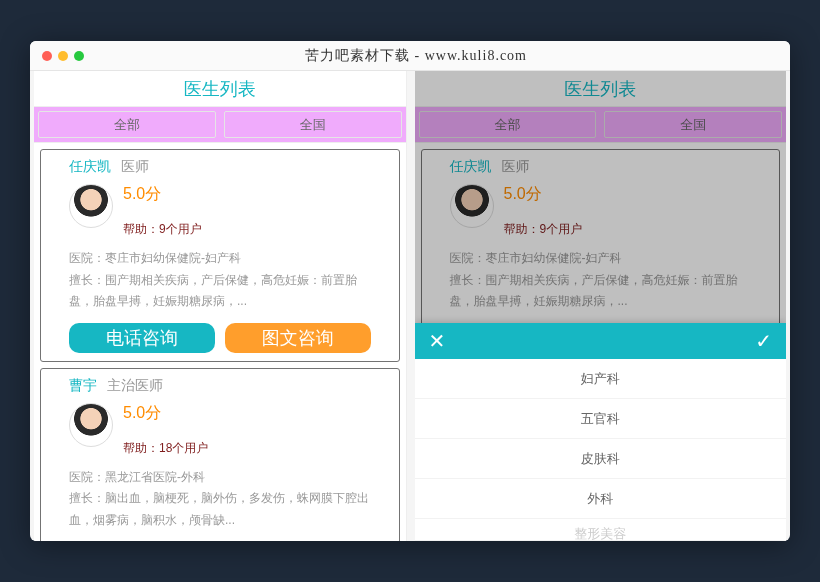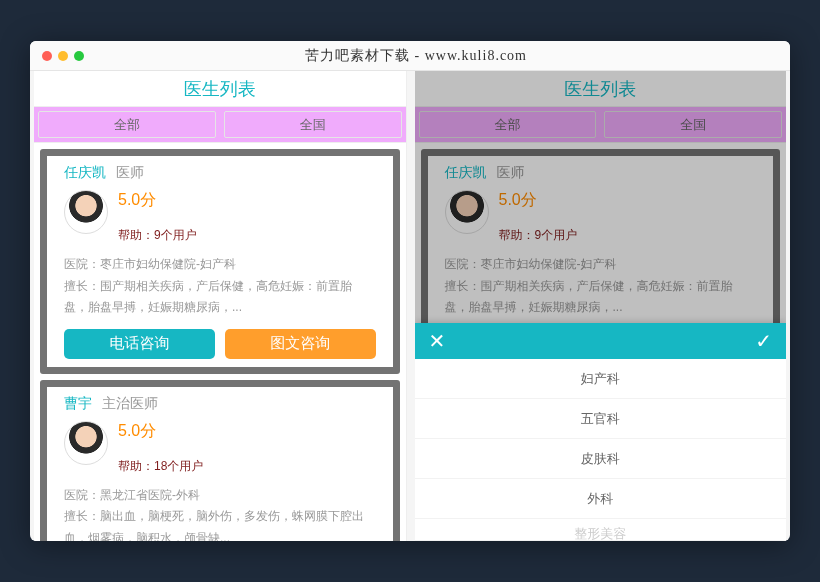--- a/index.html
+++ b/index.html
@@ -10,31 +10,31 @@
 .dot{width:10px;height:10px;border-radius:50%}
 .dot.r{background:#ff5f56}.dot.y{background:#ffbd2e}.dot.g{background:#27c93f}
 .wintitle{position:absolute;left:12px;right:0;text-align:center;font-size:14px;color:#333;font-family:"SimSun",serif;letter-spacing:1px}
 .body{display:flex;height:470px}
 .phone{flex:1;background:#fff;margin:0 4px;position:relative;overflow:hidden;border-right:1px solid #eee}
 .phone:last-child{border-right:none}
 .overlay{position:absolute;inset:0;background:rgba(0,0,0,.25);z-index:1;pointer-events:none}
 .header{height:36px;display:flex;align-items:center;justify-content:center;font-size:18px;color:#16b7c3;border-bottom:1px solid #eee}
 .tabs{display:flex;height:36px;border-bottom:1px solid #eee;background:#f0abfc}
 .tab{flex:1;display:flex;align-items:center;justify-content:center;font-size:13px;color:#666;border:1px solid #e5e5e5;margin:4px;border-radius:2px;cursor:pointer}
-.card{margin:6px;border:7px solid #737373;border-radius:3px;padding:8px 17px}
+.card{margin:6px;border:1px solid #737373;border-radius:3px;padding:8px 28px}
 .cname{font-size:14px}
 .cname .nm{color:#16b7c3}.cname .role{color:#999;margin-left:6px}
 .row{display:flex;margin-top:8px;align-items:flex-start}
 .avatar{width:44px;height:44px;border-radius:50%;background:radial-gradient(circle at 50% 35%,#f4d2b8 30%,#2a2a2a 32%,#2a2a2a 48%,#fff 50%);border:1px solid #ddd;flex-shrink:0}
 .info{margin-left:10px;font-size:12px}
 .score{color:#ff8c00;font-weight:normal;font-size:16px}
 .help{color:#7f1d1d;margin-top:16px}
 .meta{font-size:12px;color:#999;margin-top:10px;line-height:1.8}
 .btns{display:flex;gap:10px;margin-top:10px}
-.btn{flex:1;height:30px;border-radius:5px;color:#fff;font-size:15px;display:flex;align-items:center;justify-content:center;cursor:pointer}
+.btn{flex:1;height:30px;border-radius:10px;color:#fff;font-size:18px;display:flex;align-items:center;justify-content:center;cursor:pointer}
 .btn.teal{background:#16b7c3}.btn.orange{background:#ff9e2c}
 .btn.teal.faded{background:#7ed6dc}.btn.orange.faded{background:#ffc380}
 .sheet{position:absolute;left:0;right:0;bottom:0;background:#fff;z-index:2;box-shadow:0 -2px 6px rgba(0,0,0,.15)}
 .sheet-top{height:36px;background:#16b7c3;display:flex;align-items:center;justify-content:space-between;padding:0 14px;color:#fff}
 .sheet-top span{font-size:20px;line-height:1}
 .sheet-item{height:40px;display:flex;align-items:center;justify-content:center;font-size:13px;color:#666;border-bottom:1px solid #f2f2f2;cursor:pointer}
 .sheet-item.cut{color:#ccc;height:22px;overflow:hidden;align-items:flex-start;padding-top:6px}
 </style>
 </head>
 <body>

